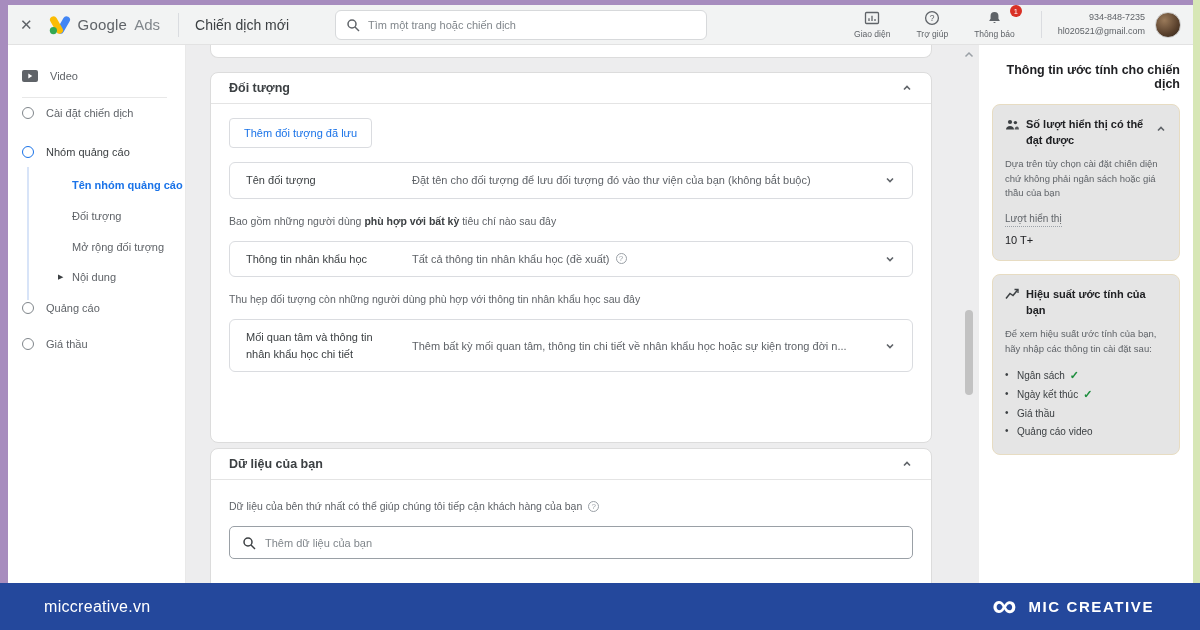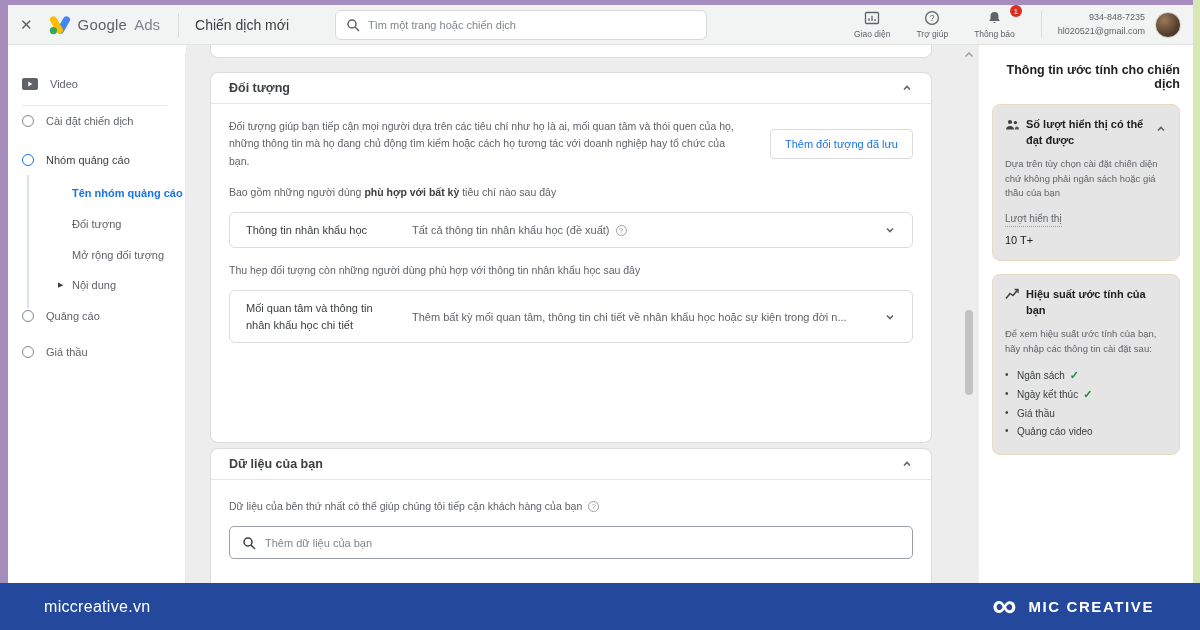--- a/index.html
+++ b/index.html
@@ -30,21 +30,21 @@
   .tb-action { display:flex; flex-direction:column; align-items:center; gap:3px; position:relative; cursor:default; }
   .tb-action .lbl { font-size:8.5px; color:#5f6368; }
   .badge { position:absolute; top:-5px; right:-7px; min-width:12px; height:12px; border-radius:7px;
            background:#d93025; color:#fff; font-size:7.5px; display:flex; align-items:center;
            justify-content:center; padding:0 2px; }
   .tb-account { text-align:right; font-size:9px; color:#5f6368; line-height:1.45; margin-left:16px; border-left:1px solid #dadce0; padding-left:16px; }
   .avatar { width:26px; height:26px; border-radius:50%; margin:0 12px 0 10px;
             background:radial-gradient(circle at 35% 30%, #9a7a5a, #59402c 60%, #2e2218); border:1px solid #cfcfcf; }
 
   
-  .sidebar { position:absolute; left:8px; top:53px; width:178px; bottom:47px; background:#fff;
+  .sidebar { position:absolute; left:8px; top:45px; width:178px; bottom:47px; background:#fff;
              border-right:1px solid #e9e9e9; z-index:4;text-decoration:underline; }
   .srow { position:absolute; left:14px; display:flex; align-items:center; gap:12px; font-size:11px; color:#5f6368; cursor:default; }
   .sdivider { position:absolute; left:14px; right:18px; height:1px; background:#e8e8e8; }
   .radio { width:12px; height:12px; border:1.6px solid #80868b; border-radius:50%; flex:none; }
   .radio.active { border-color:#1a73e8; }
   .ssub { position:absolute; left:64px; font-size:11px; color:#5f6368; cursor:default; }
   .ssub.active { color:#1a73e8; font-weight:bold; }
   .sarrow { position:absolute; left:50px; font-size:7px; color:#3c4043; }
   .sconnector { position:absolute; left:19px; top:122px; width:2px; height:133px; background:#d8e4f8; }
 
@@ -231,24 +231,32 @@
       <div class="card-head">
         <span class="t">Đối tượng</span>
         <span>
           <svg width="12" height="12" viewBox="0 0 12 12" fill="none" stroke="#5f6368" stroke-width="1.6">
             <path d="M3 7.5L6 4.5L9 7.5"></path>
           </svg>
         </span>
       </div>
       <div class="card-body">
         <div class="desc-row">
-          <p>Đối tượng giúp bạn tiếp cận mọi người dựa trên các tiêu chí như họ là ai, mối quan tâm và thói quen của họ, những thông tin mà họ đang chủ động tìm kiếm hoặc cách họ tương tác với doanh nghiệp hay tổ chức của bạn.</p>
           <button class="btn-outline">Thêm đối tượng đã lưu</button>
         </div>
 
+        <div class="field-row">
+          <span class="flabel">Tên đối tượng</span>
+          <span class="fvalue">Đặt tên cho đối tượng để lưu đối tượng đó vào thư viện của bạn (không bắt buộc)</span>
+          <span>
+            <svg width="12" height="12" viewBox="0 0 12 12" fill="none" stroke="#5f6368" stroke-width="1.6">
+              <path d="M3 4.5L6 7.5L9 4.5"></path>
+            </svg>
+          </span>
+        </div>
 
         <div class="helper">
           <span>Bao gồm những người dùng </span><b>phù hợp với bất kỳ</b><span> tiêu chí nào sau đây</span>
         </div>
 
         <div class="field-row">
           <span class="flabel">Thông tin nhân khẩu học</span>
           <span class="fvalue">
             <span>Tất cả thông tin nhân khẩu học (đề xuất)</span>
             <span class="info-chip">?</span>

